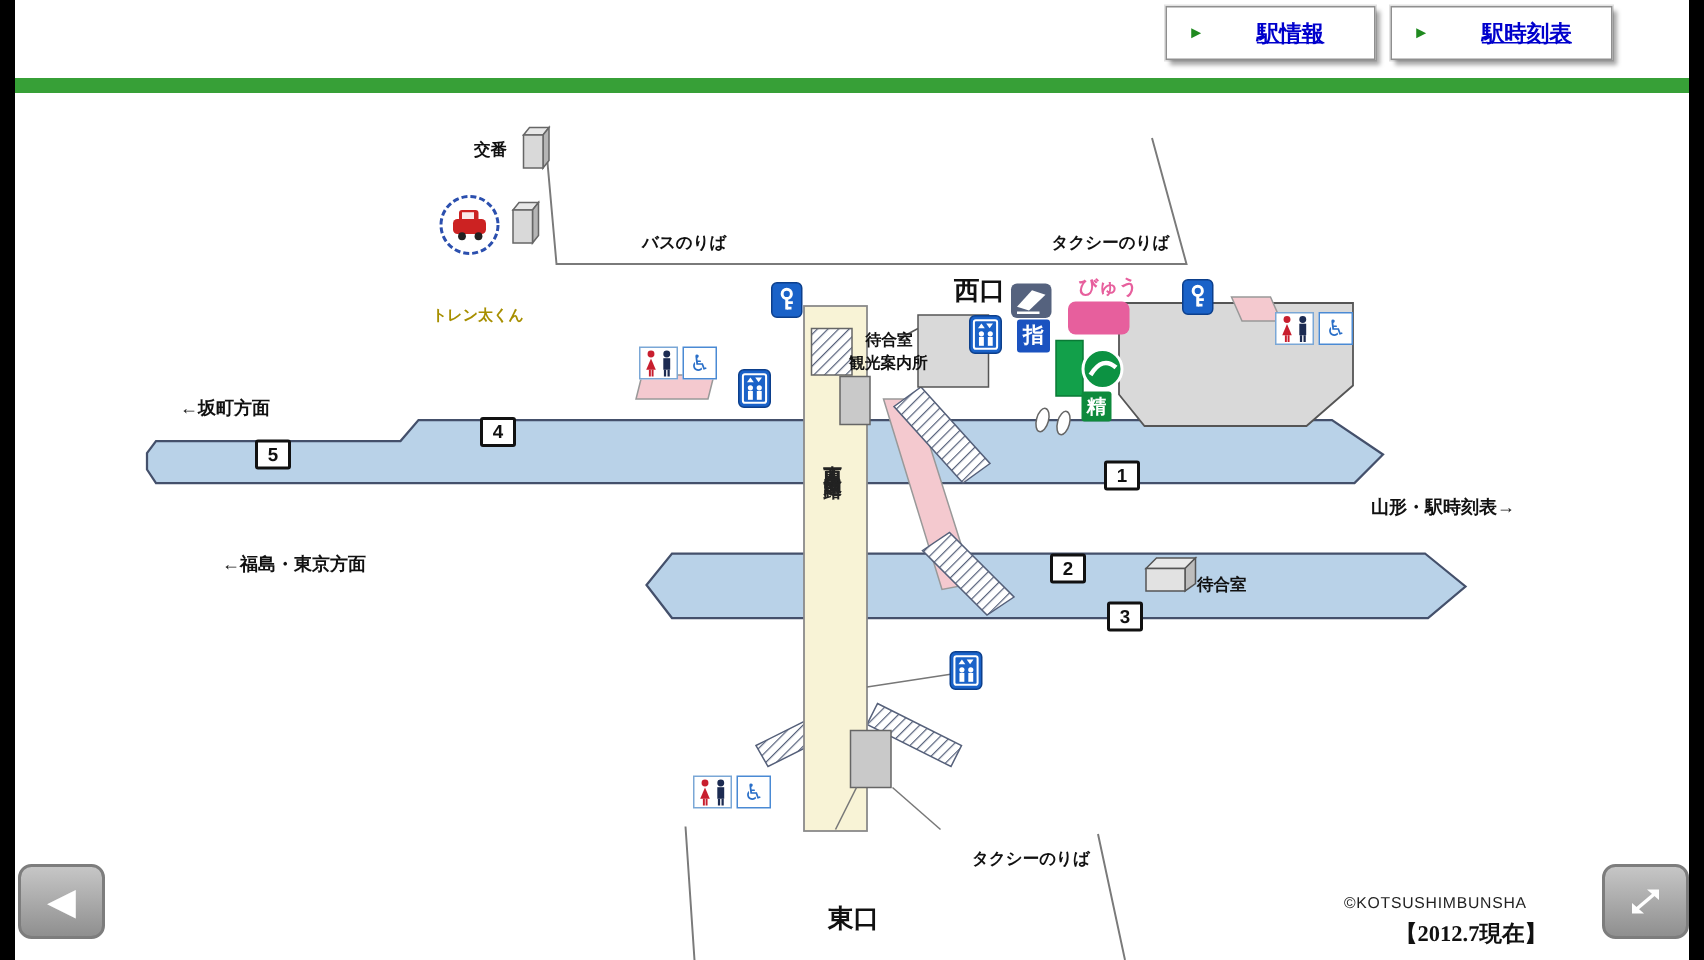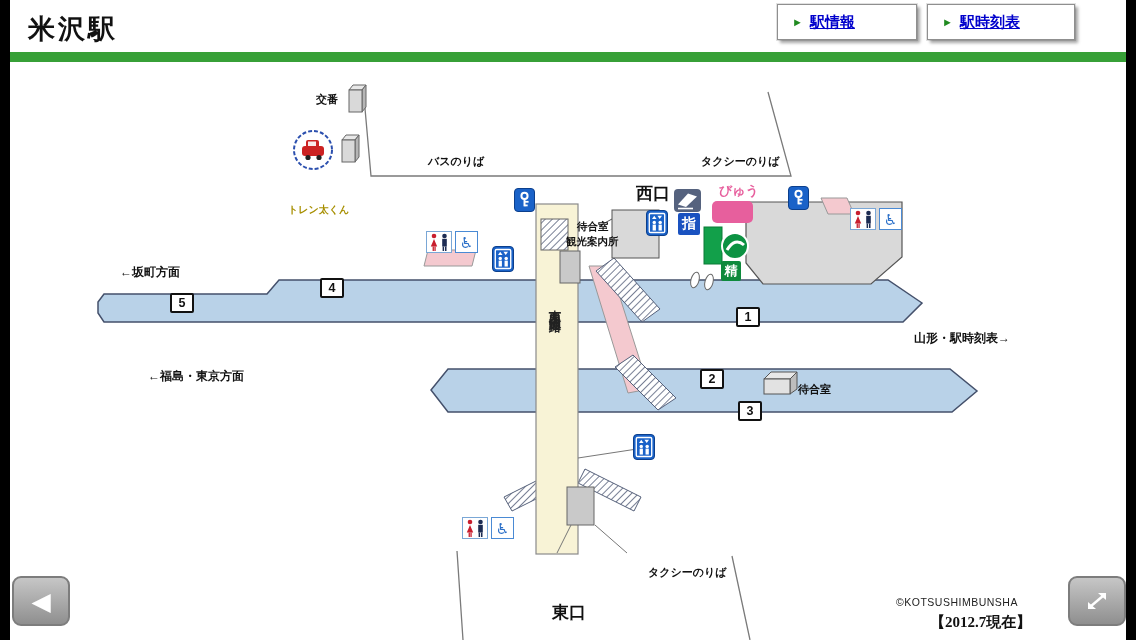--- a/index.html
+++ b/index.html
@@ -5,21 +5,21 @@
   html,body{margin:0;padding:0;background:#444;}
   #screen{position:relative;width:1136px;height:640px;background:#fff;overflow:hidden;
           font-family:"Liberation Sans","DejaVu Sans",sans-serif;color:#111;}
   .edge{position:absolute;top:0;bottom:0;width:10px;background:#000;z-index:30;}
   .hdr-title{position:absolute;left:28px;top:11px;font-size:27px;font-weight:bold;letter-spacing:3px;z-index:5;}
   .green-bar{position:absolute;left:10px;right:10px;top:52px;height:10px;background:#37a037;z-index:5;}
   .nav-btn{position:absolute;top:4px;height:36px;background:#fff;border:1px solid #8f8f8f;
            box-shadow:3px 3px 3px rgba(0,0,0,0.35),0 0 0 1px #e2e2e2;display:flex;align-items:center;
            padding:0 14px;gap:7px;z-index:6;cursor:pointer;box-sizing:border-box;}
   .nav-bullet{color:#1f8a1f;font-size:11px;line-height:1;}
-  .nav-label{color:#0000cc;font-size:15px;font-weight:bold;text-decoration:underline;white-space:nowrap;}
+  .nav-label{color:#0000cc;font-size:15px;font-weight:bold;text-decoration:underline;white-space:nowrap;margin-left:28px;}
   .lbl{position:absolute;font-size:11px;font-weight:bold;white-space:nowrap;z-index:10;}
   .lbl-sm{font-size:10.5px;}
   .lbl-big{font-size:17px;}
   .vtext{position:absolute;writing-mode:vertical-rl;text-orientation:upright;font-size:12.5px;
          font-weight:bold;letter-spacing:2px;color:#222;z-index:10;}
   .pnum{position:absolute;width:20px;height:16px;background:#fff;border:2px solid #111;border-radius:2px;
         display:flex;align-items:center;justify-content:center;font-size:12.5px;font-weight:bold;z-index:11;}
   .icon{position:absolute;display:flex;align-items:center;justify-content:center;box-sizing:border-box;z-index:11;}
   .ic-locker{width:21px;height:24px;background:#1a62c8;border:1px solid #0c3f8c;border-radius:4px;}
   .ic-elev{width:22px;height:26px;background:#1a62c8;border:1px solid #0c3f8c;border-radius:4px;}
@@ -41,21 +41,20 @@
   svg{display:block;}
 </style>
 </head>
 <body>
 
 <div id="screen">
 
   <div class="edge" style="left:0"></div>
   <div class="edge" style="right:0"></div>
 
-  <div class="hdr-title">米沢駅</div>
   <div class="green-bar"></div>
 
   <div class="nav-btn" style="left:777px;width:140px;">
     <span class="nav-bullet">►</span>
     <span class="nav-label">駅情報</span>
   </div>
   <div class="nav-btn" style="left:927px;width:148px;">
     <span class="nav-bullet">►</span>
     <span class="nav-label">駅時刻表</span>
   </div>

